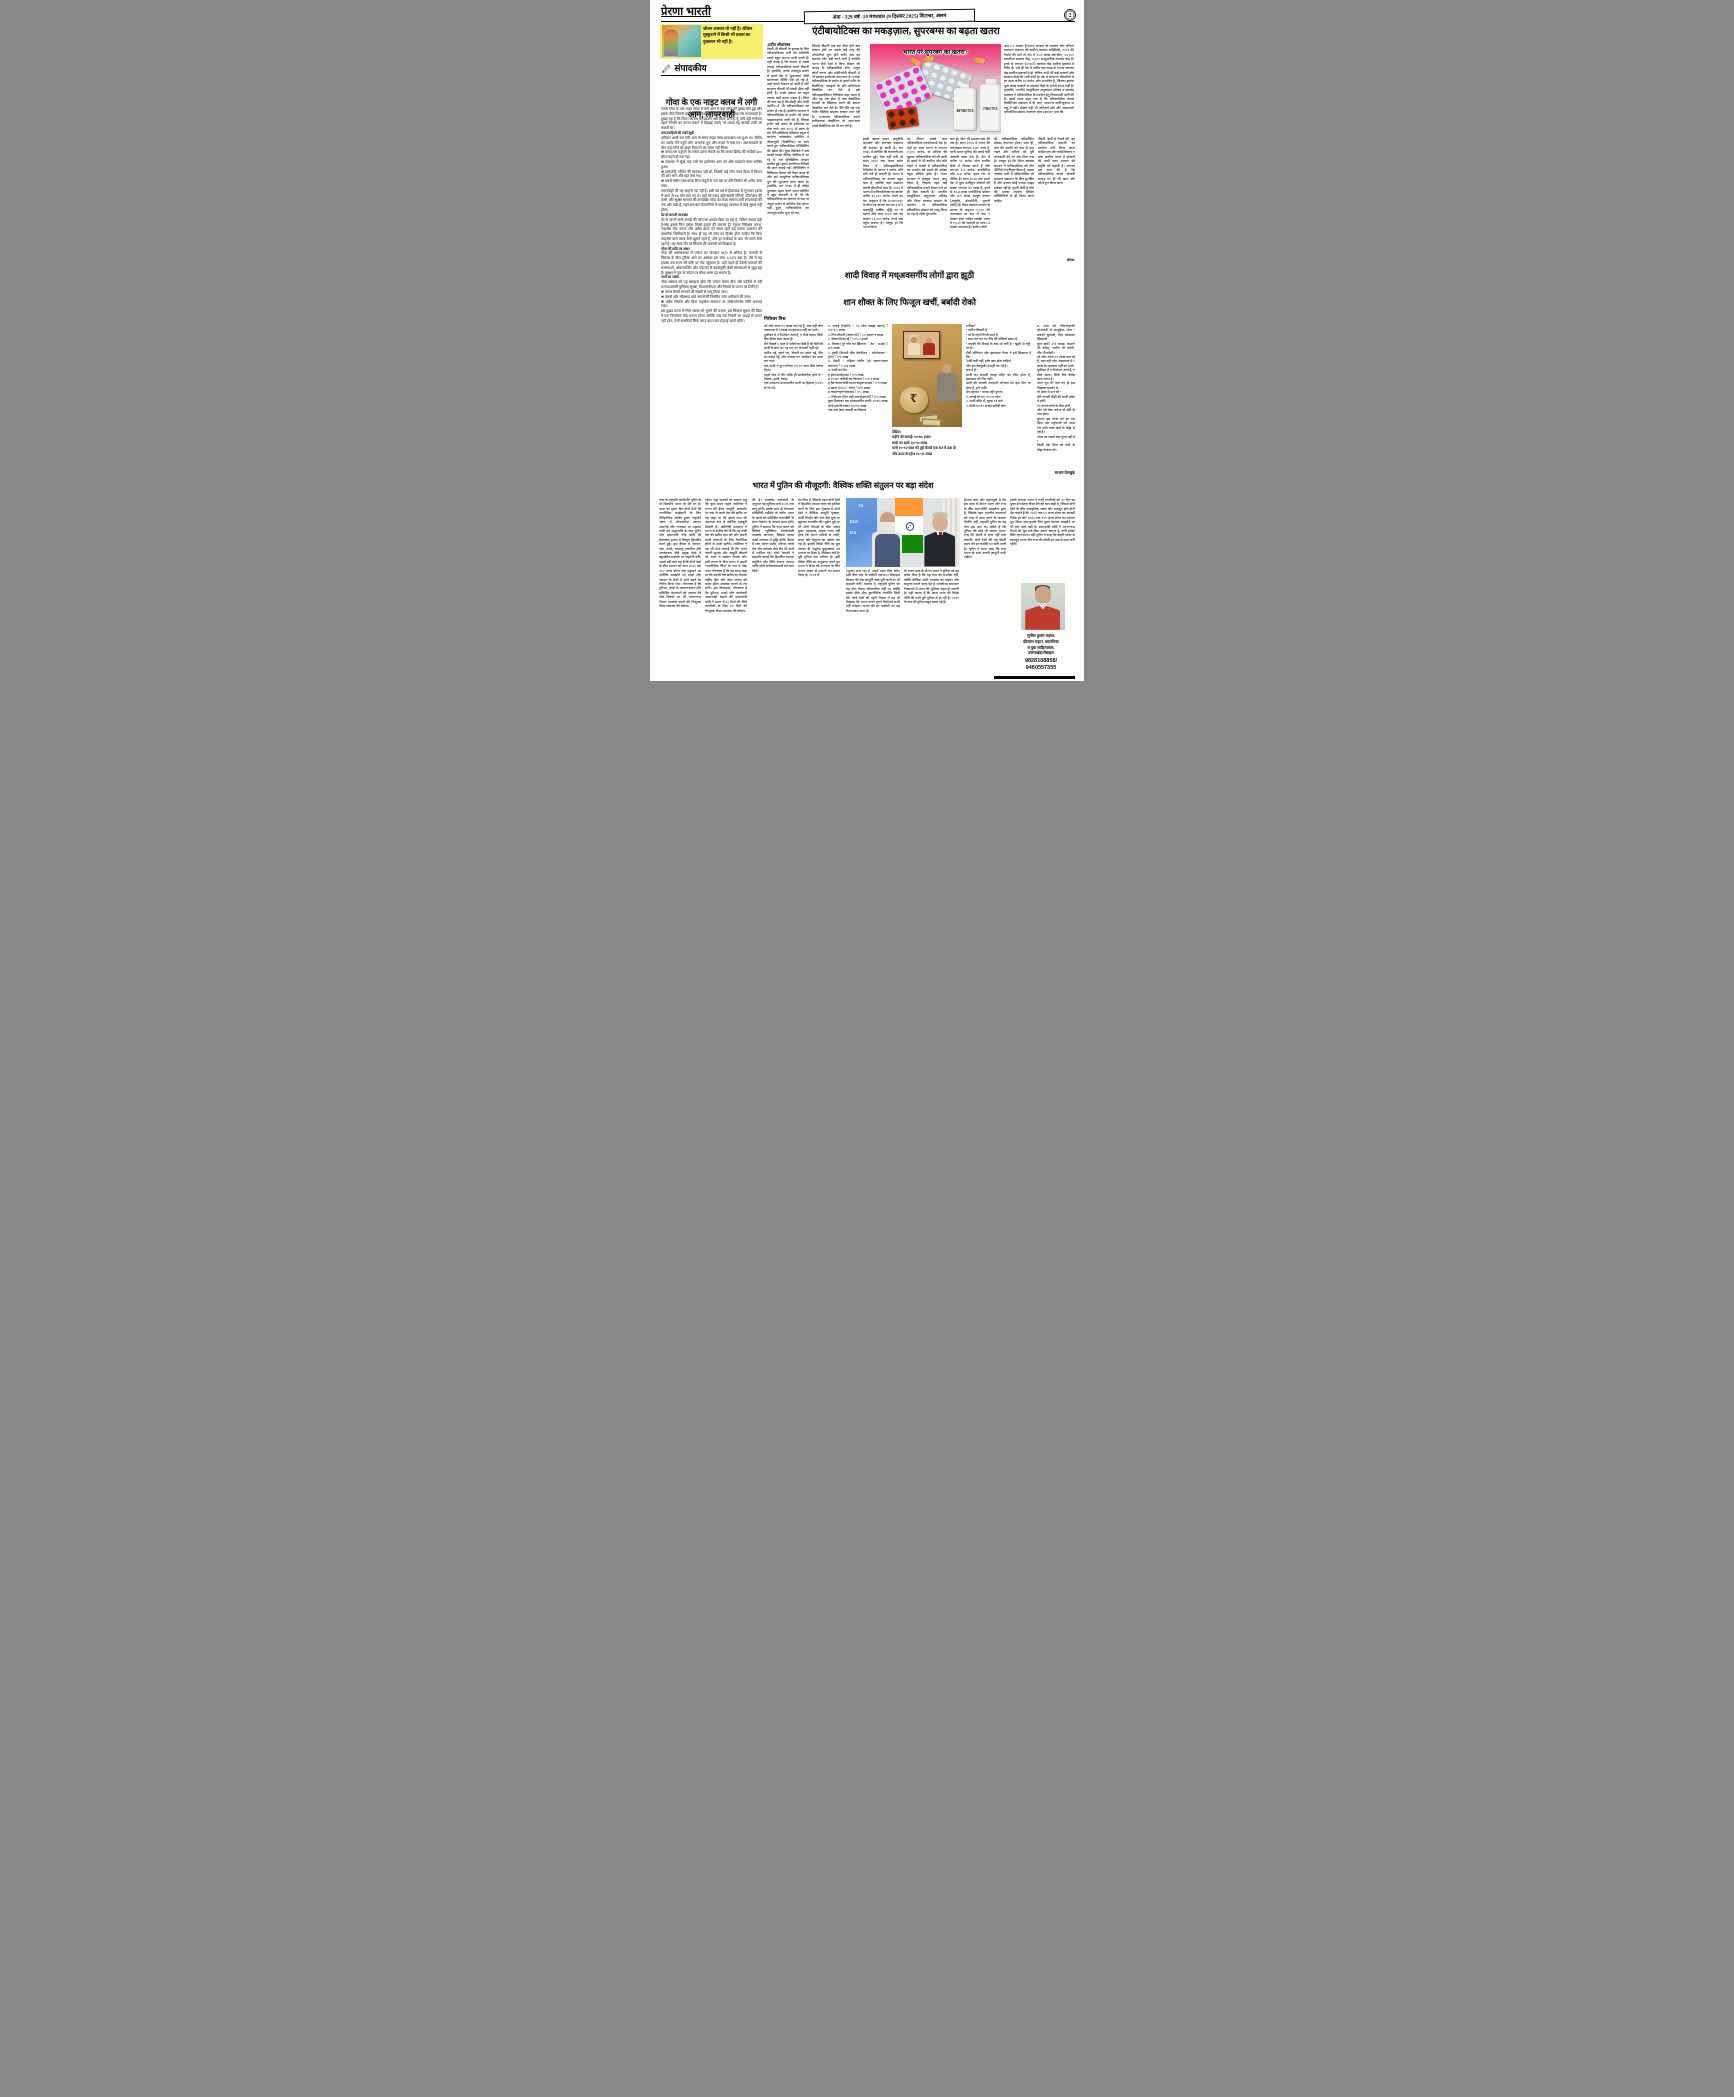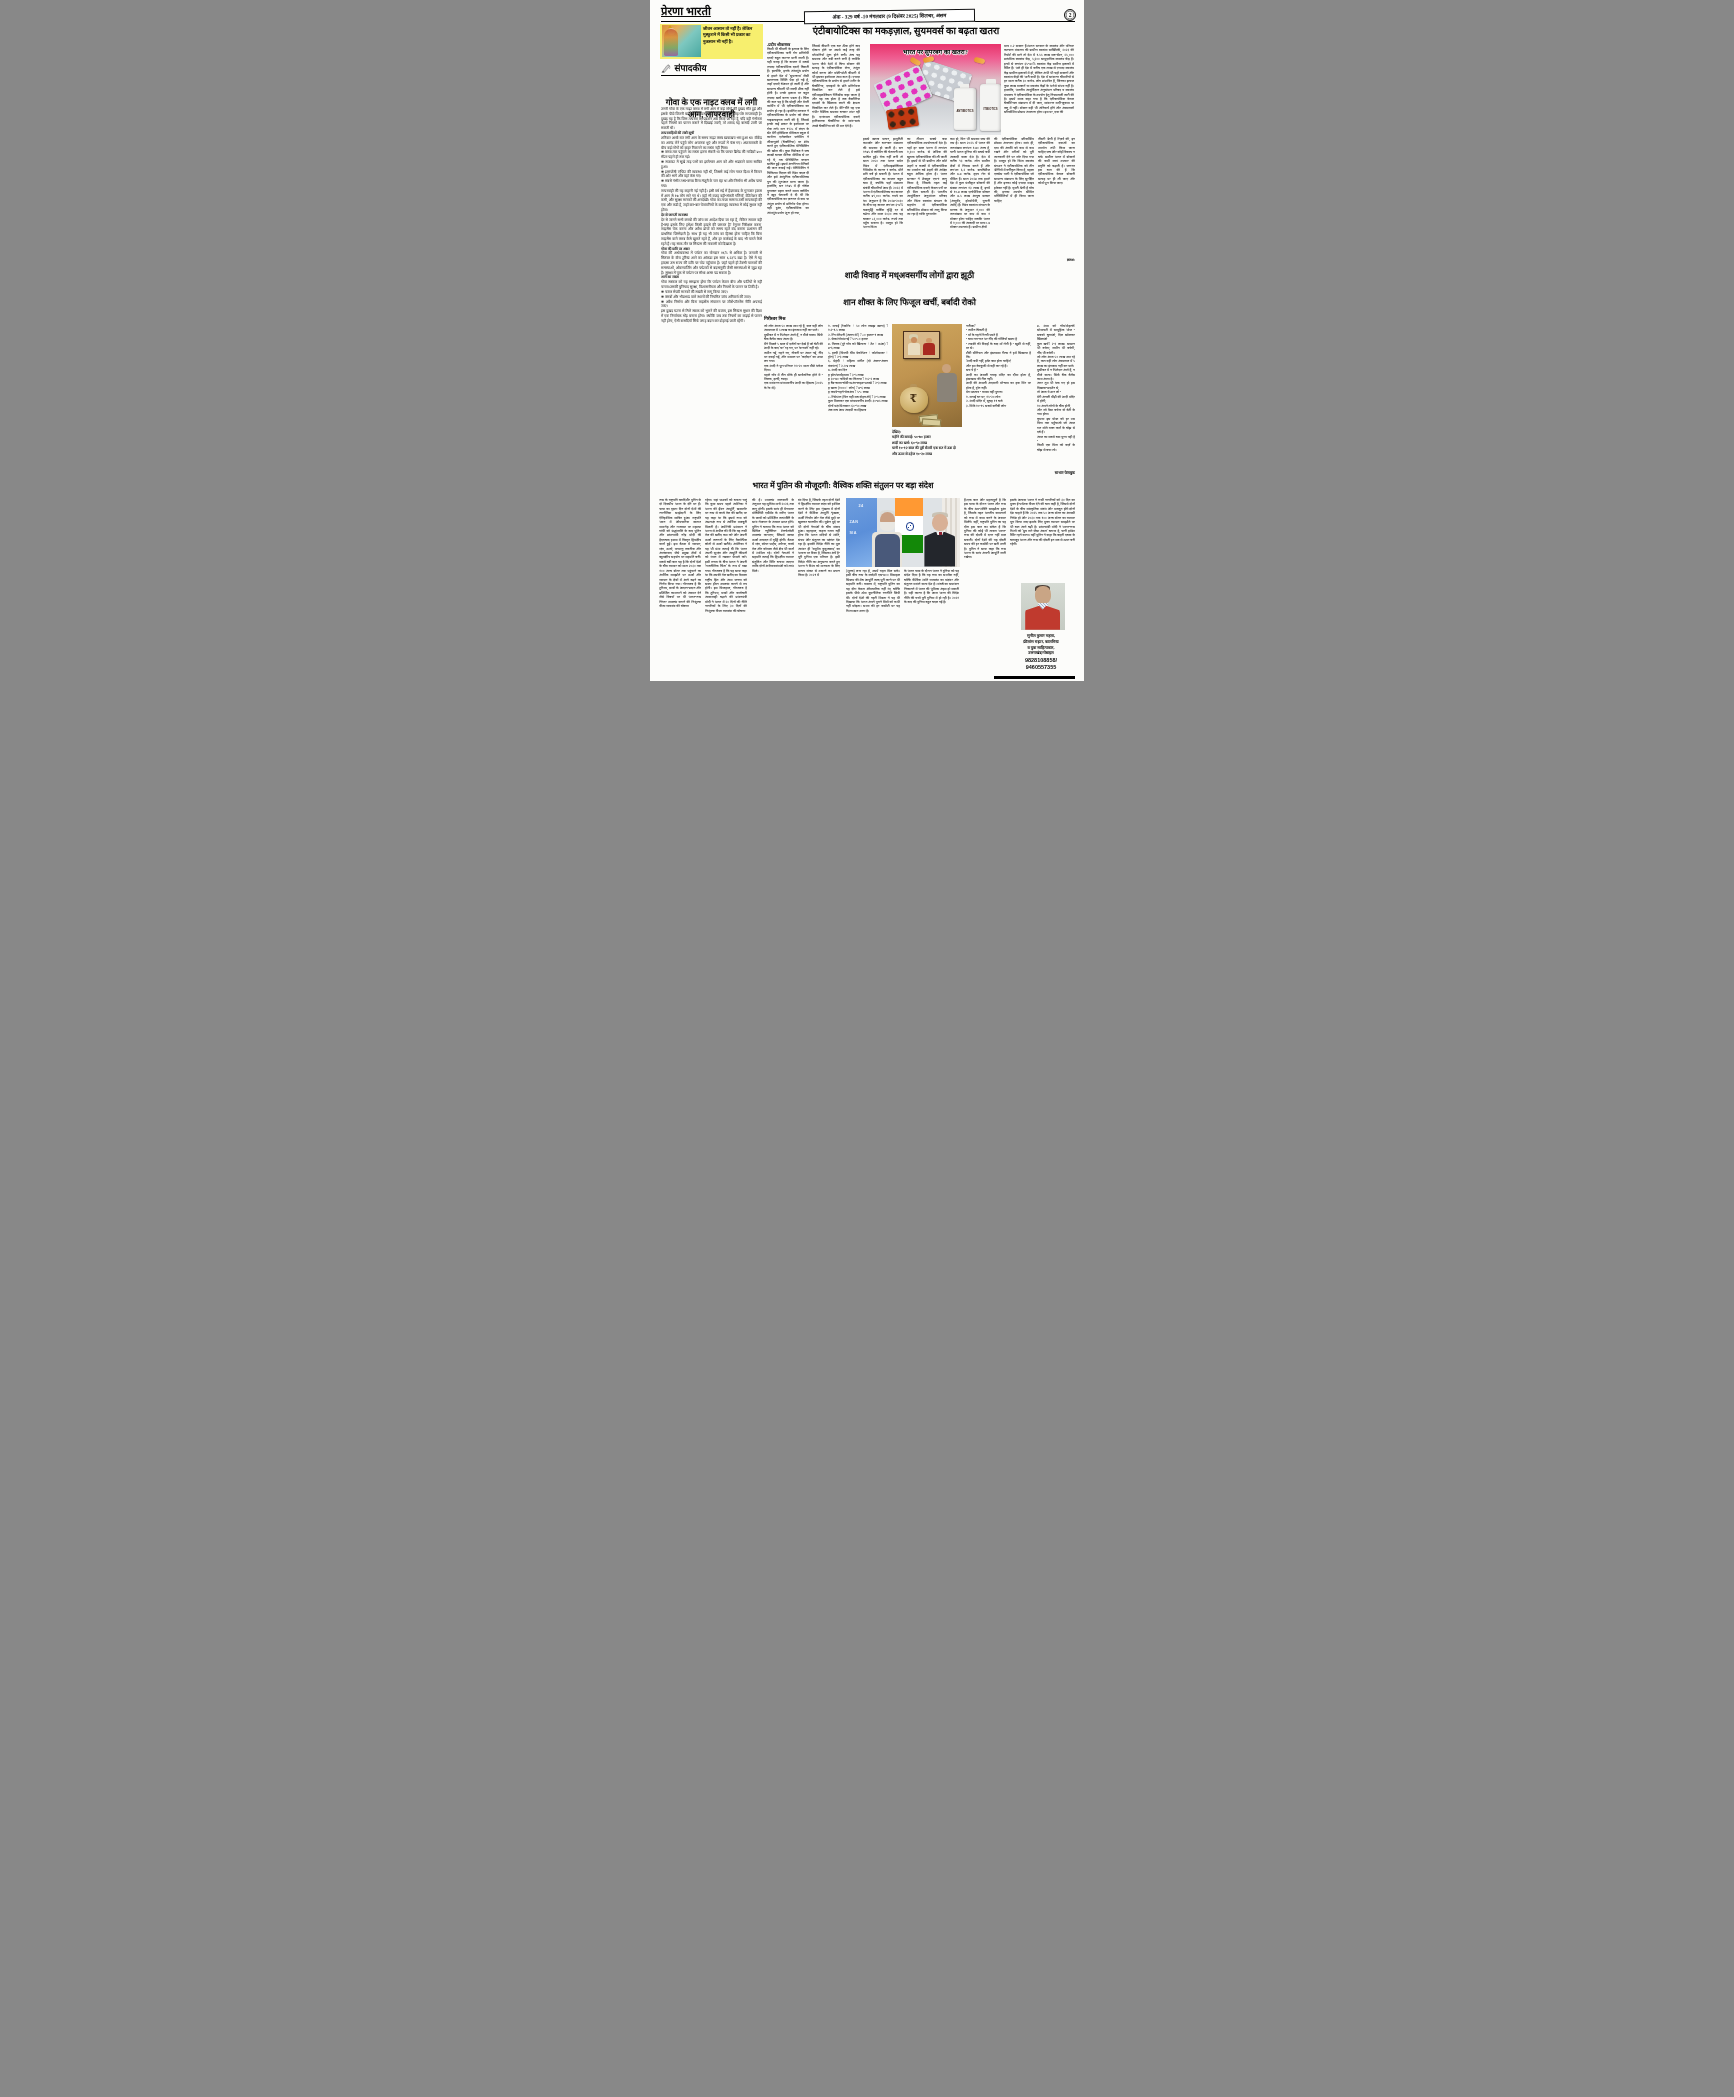--- a/index.html
+++ b/index.html
@@ -110,21 +110,21 @@
 
   <div class="abs quotebox" style="left:10px;top:23.5px;width:103px;height:35px;">
     <div class="abs kimg" style="left:1.7px;top:1.7px;width:39px;height:32px;">
       <div class="kcrown"></div>
       <div class="khead"></div>
       <div class="kfig"></div>
     </div>
     <div class="abs quotetext" style="left:43px;top:2.1px;width:58px;">जीवन आसान तो नहीं है। लेकिन मुस्कुराने में किसी भी प्रकार का नुकसान भी नहीं है।</div>
   </div>
 
-  <div class="abs h-anti center" style="left:126px;top:23.5px;width:260px;">एंटीबायोटिक्स का मकड़ज़ाल, सुयमवर्स का बढ़ता खतरा</div>
+  <div class="abs h-anti center" style="left:126px;top:23.5px;width:260px;">एंटीबायोटिक्स का मकड़ज़ाल, सुपरबग्स का बढ़ता खतरा</div>
 
   <div class="abs bold" style="left:117px;top:42px;width:46px;font-size:4px;">-प्रदीप श्रीवास्तव</div>
 
   <div class="abs sbphoto" style="left:220px;top:44px;width:131px;height:91px;">
     <div class="sbtitle">भारत पर सुपरबग का खतरा?</div>
     <div class="blister bl-sil" style="left:49px;top:22px;width:50px;height:31px;"></div>
     <div class="blister bl-pink" style="left:7.6px;top:29px;width:50px;height:35px;"></div>
     <div class="blister bl-red" style="left:17px;top:64px;width:31px;height:20px;"></div>
     <div class="cap" style="left:40px;top:15px;transform:rotate(30deg);"></div>
     <div class="cap" style="left:53px;top:12.6px;transform:rotate(-12deg);"></div>

